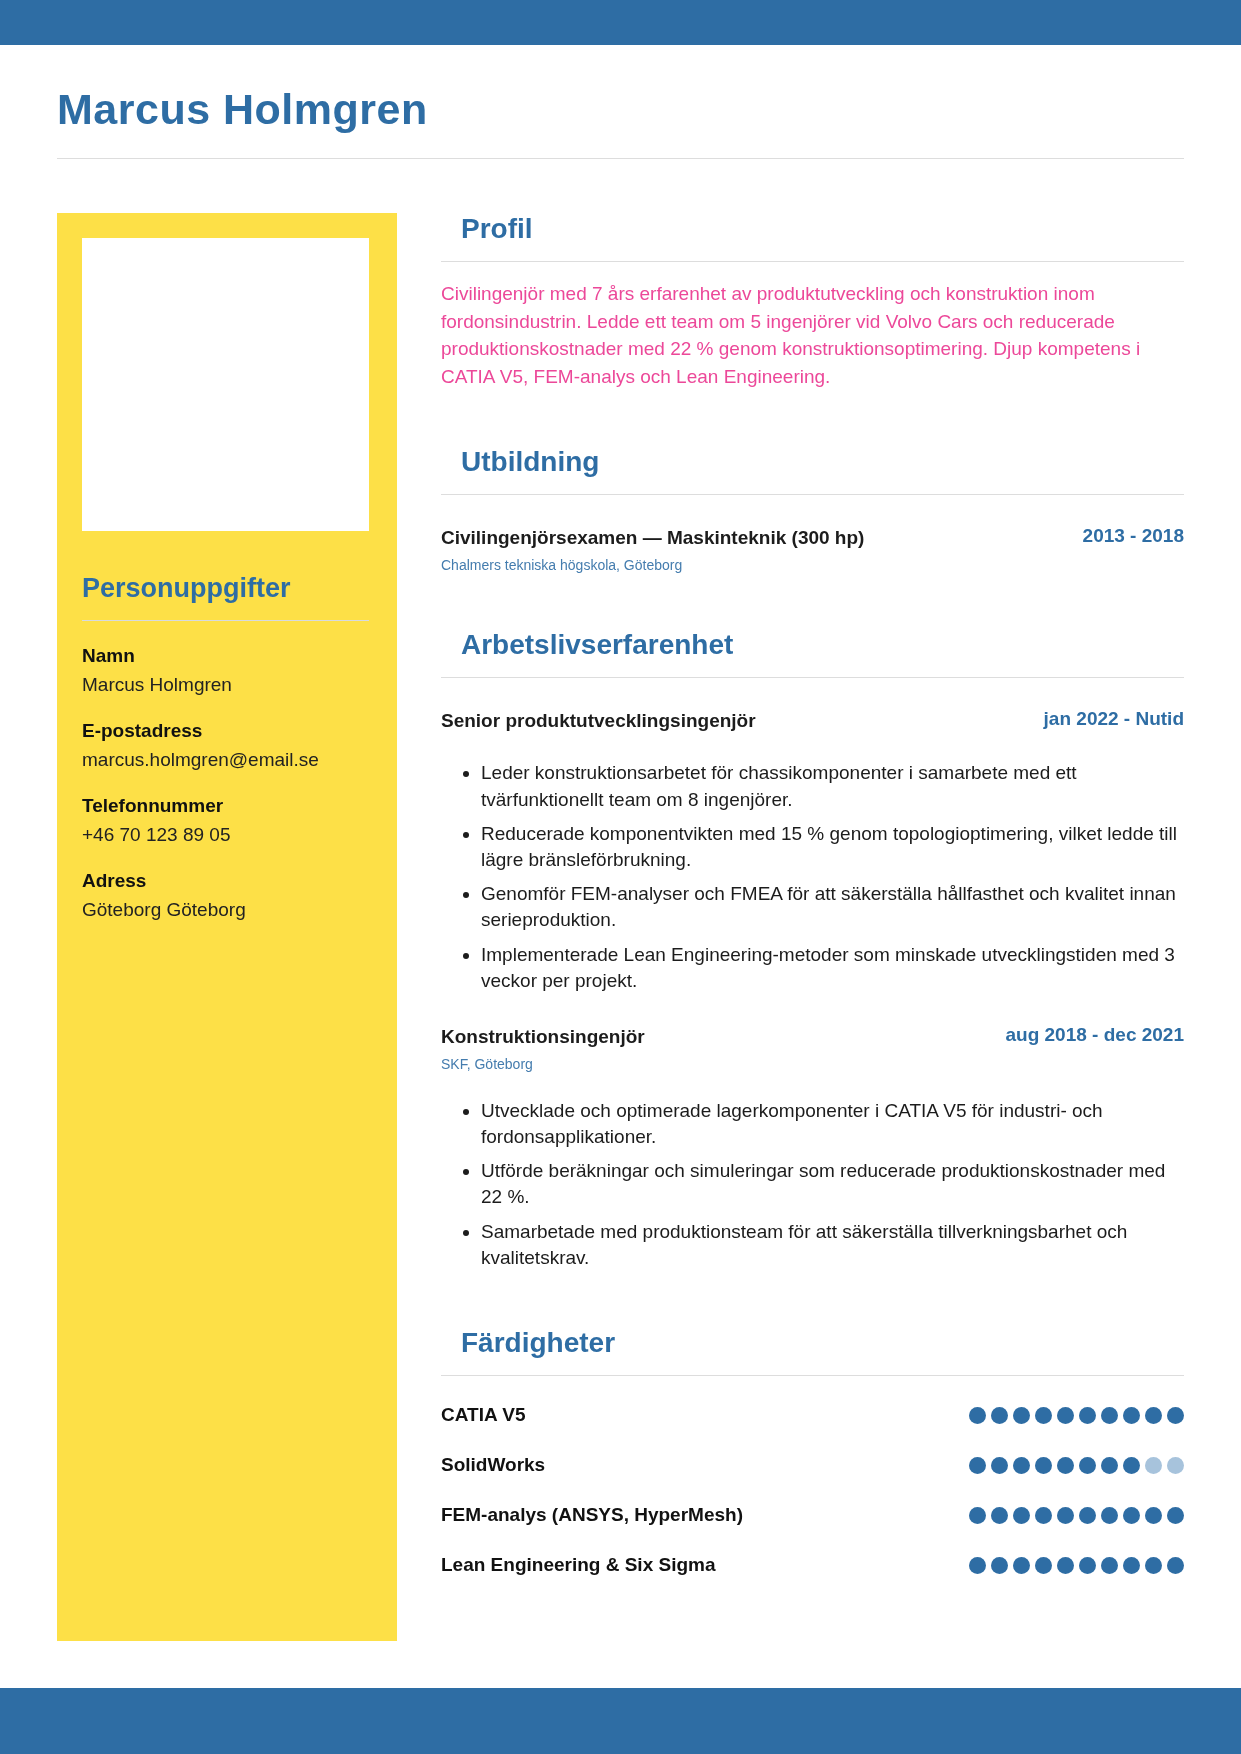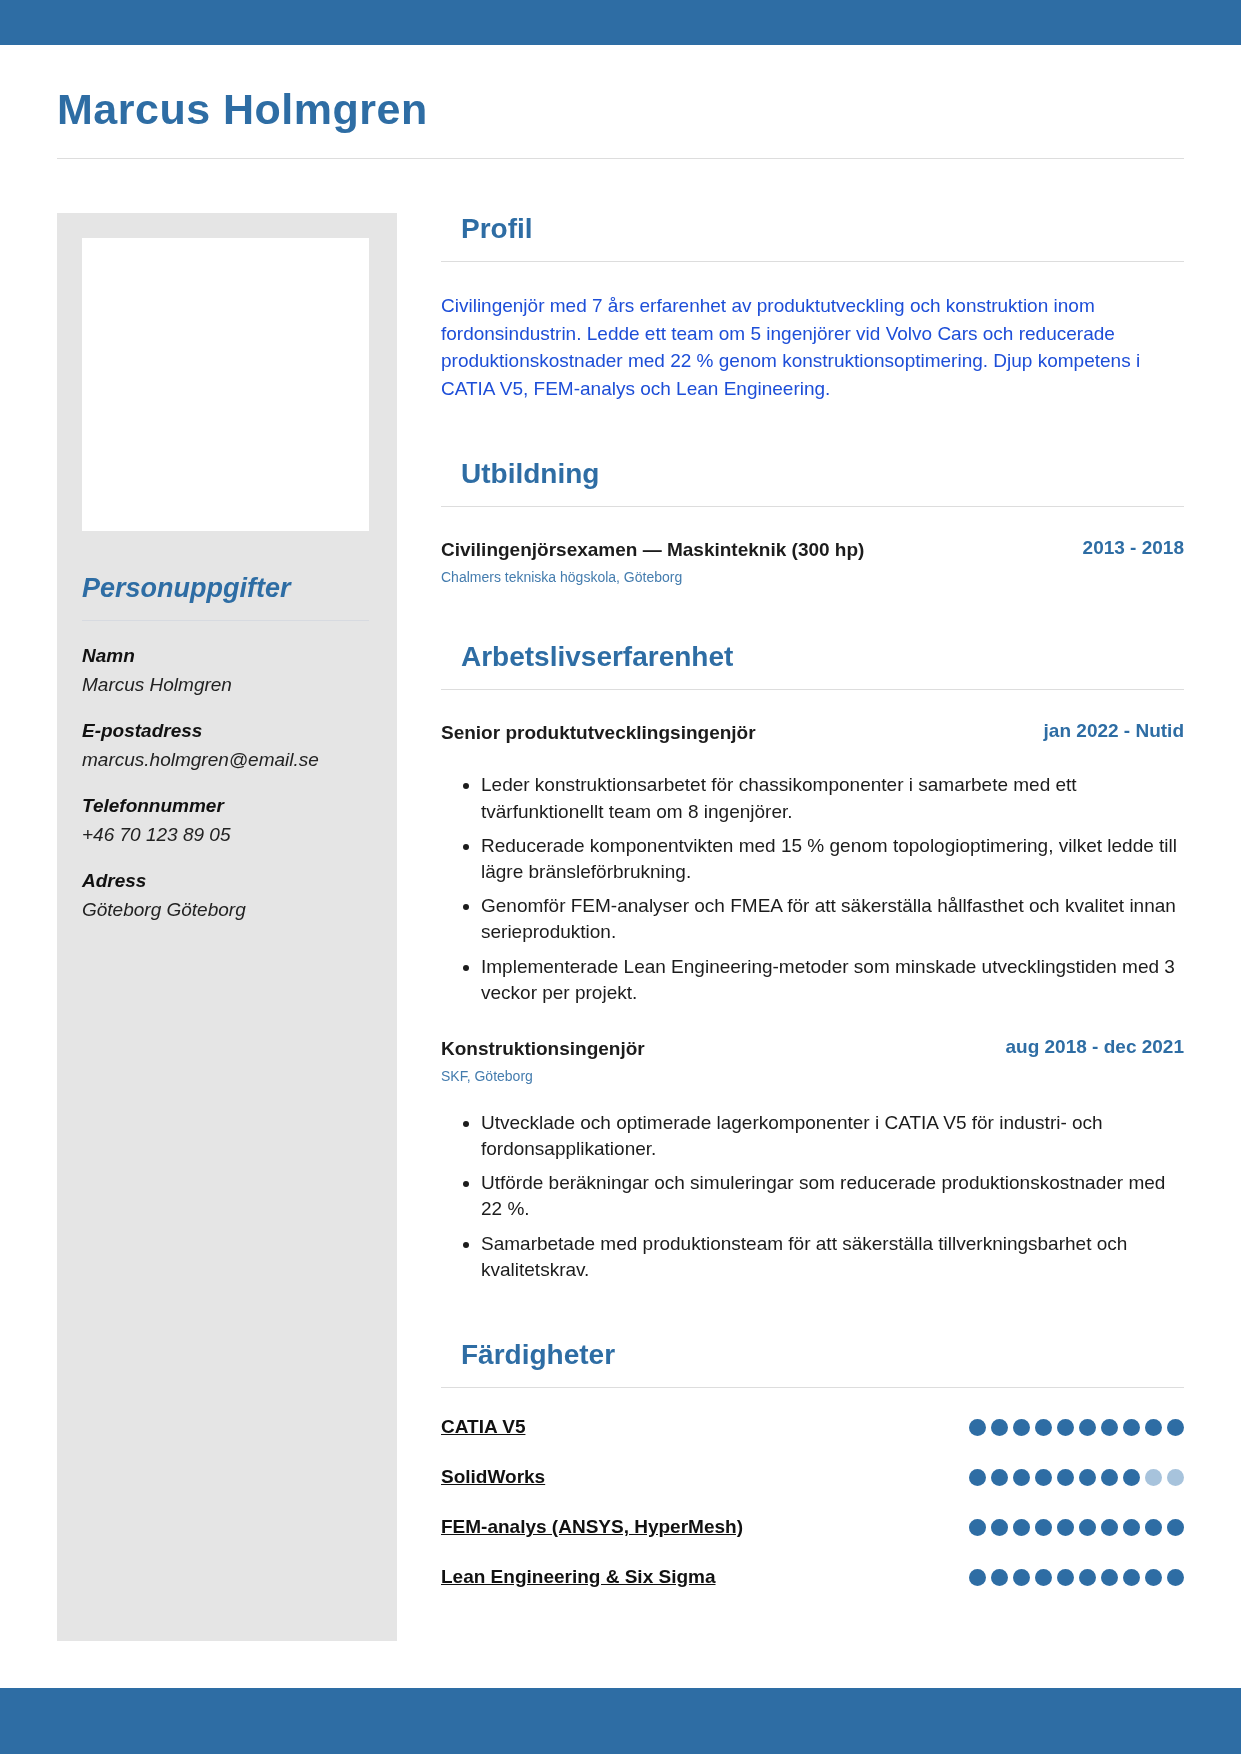--- a/index.html
+++ b/index.html
@@ -25,24 +25,23 @@
     letter-spacing: 0.5px;
   }
   .title-rule { border: none; border-top: 1px solid #ddd; margin: 24px 0 0 0; }
 
   .columns { display: flex; margin-top: 54px; align-items: flex-start; }
 
   
   .sidebar {
     width: 340px;
     flex: 0 0 340px;
-    background: #e5e5e5;
+    background: #fde047;
     padding: 25px 28px 30px 25px;
     min-height: 1428px;
-    font-style: italic;
   }
   .photo { width: 287px; height: 293px; background: #ffffff; }
   .sidebar h2 {
     margin-top: 42px;
     font-size: 27px;
     color: #2e6da4;
     font-weight: bold;
   }
   .sidebar-rule { border: none; border-top: 1px solid #d7dae0; margin: 16px 0 0 0; }
   .field { margin-top: 24px; }
@@ -54,24 +53,24 @@
   .section { margin-bottom: 56px; }
   .section h2 {
     font-size: 28px;
     font-weight: bold;
     color: #2e6da4;
     margin-bottom: 16px;
     margin-left: 20px;
   }
   .section-rule { border: none; border-top: 1px solid #ddd; margin: 0; }
   .section p.body {
-    margin-top: 30px;
+    margin-top: 18px;
     font-size: 19px;
     line-height: 1.45;
-    color: #1d4ed8;
+    color: #ec4899;
   }
 
   .entry { margin-top: 30px; }
   .entry-head { display: flex; justify-content: space-between; align-items: flex-start; }
   .entry-title {
     font-size: 19px;
     font-weight: bold;
     color: #1c1c1c;
     max-width: 460px;
     line-height: 1.4;
@@ -93,21 +92,21 @@
     margin-bottom: 8px;
   }
 
   
   .skill-row {
     display: flex;
     justify-content: space-between;
     align-items: center;
     margin-top: 28px;
   }
-  .skill-name { font-size: 19px; font-weight: bold; color: #111; text-decoration: underline; }
+  .skill-name { font-size: 19px; font-weight: bold; color: #111; }
   .dots { display: flex; gap: 5px; }
   .dot { width: 17px; height: 17px; border-radius: 50%; display: inline-block; }
   .dot.filled { background: #2e6da4; }
   .dot.empty { background: #a7c3dc; }
 </style>
 </head>
 <body>
 
 <div class="topbar"></div>
 

